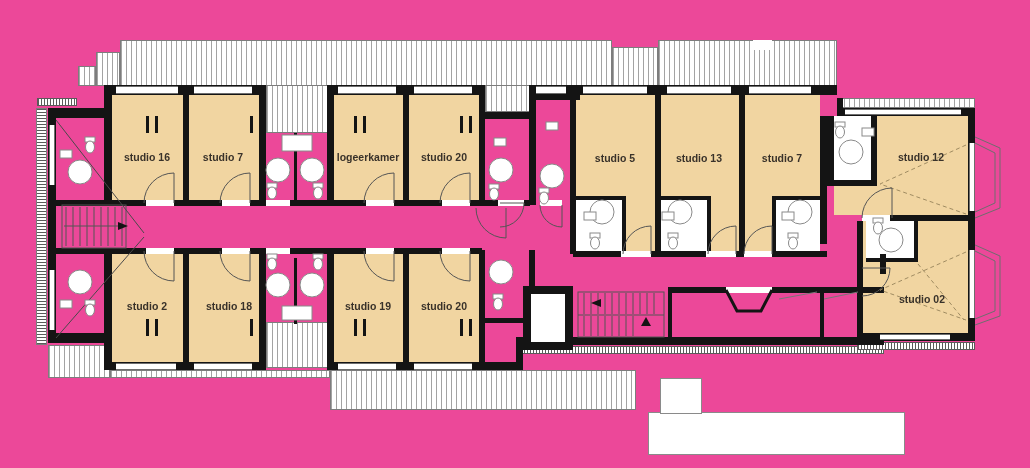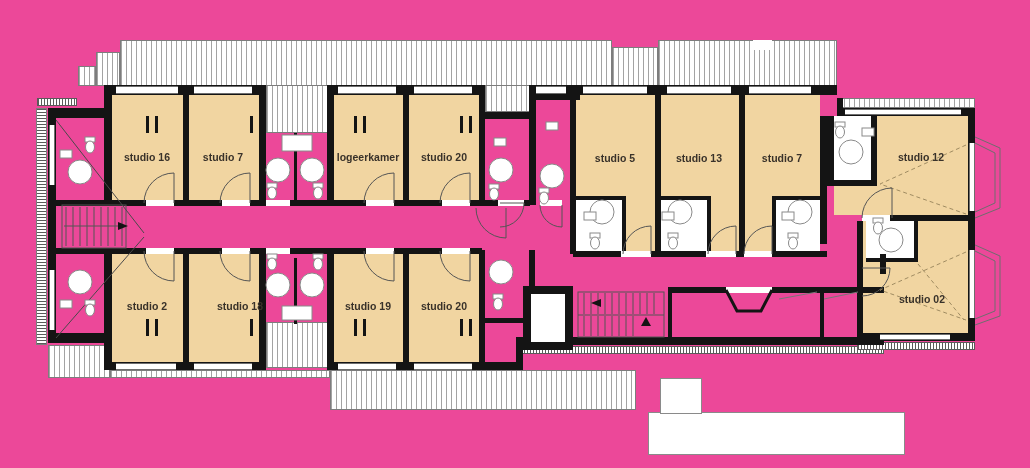--- a/index.html
+++ b/index.html
@@ -292,17 +292,17 @@
 
   <div class="lbl" style="left:147px;top:157px">studio 16</div>
   <div class="lbl" style="left:223px;top:157px">studio 7</div>
   <div class="lbl" style="left:368px;top:157px">logeerkamer</div>
   <div class="lbl" style="left:444px;top:157px">studio 20</div>
   <div class="lbl" style="left:615px;top:158px">studio 5</div>
   <div class="lbl" style="left:699px;top:158px">studio 13</div>
   <div class="lbl" style="left:782px;top:158px">studio 7</div>
   <div class="lbl" style="left:921px;top:157px">studio 12</div>
   <div class="lbl" style="left:147px;top:306px">studio 2</div>
-  <div class="lbl" style="left:240px;top:306px">studio 18</div>
+  <div class="lbl" style="left:229px;top:306px">studio 18</div>
   <div class="lbl" style="left:368px;top:306px">studio 19</div>
   <div class="lbl" style="left:444px;top:306px">studio 20</div>
   <div class="lbl" style="left:922px;top:299px">studio 02</div>
 </div>
 
 </body></html>

